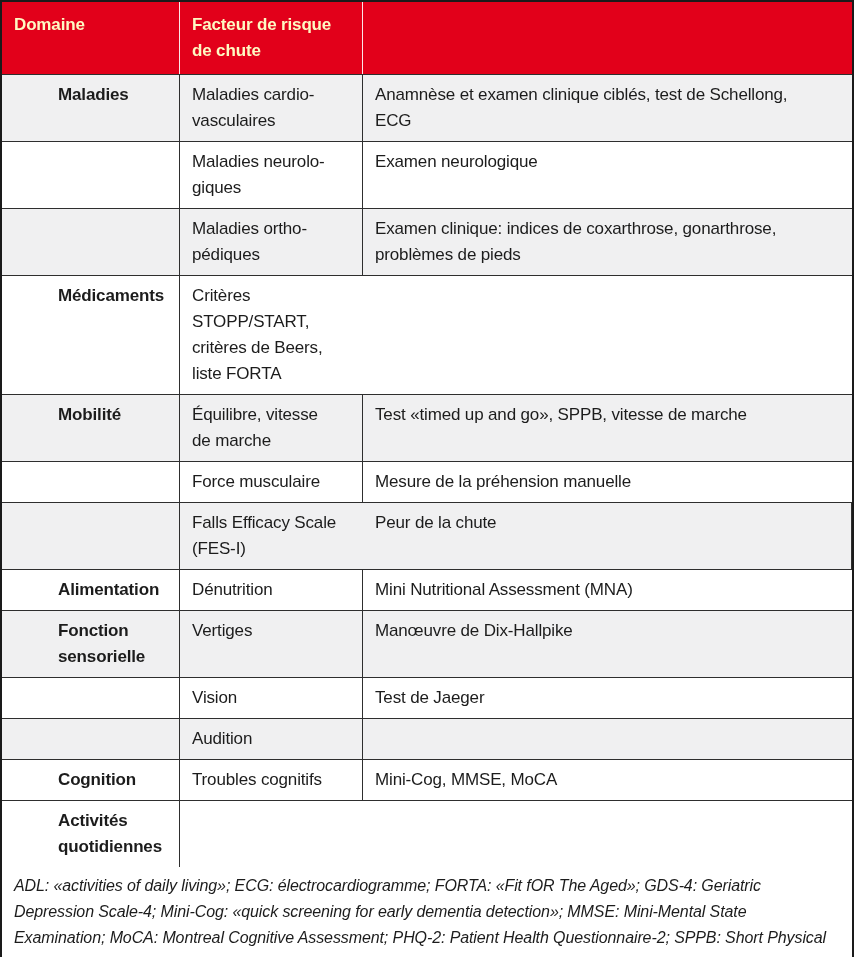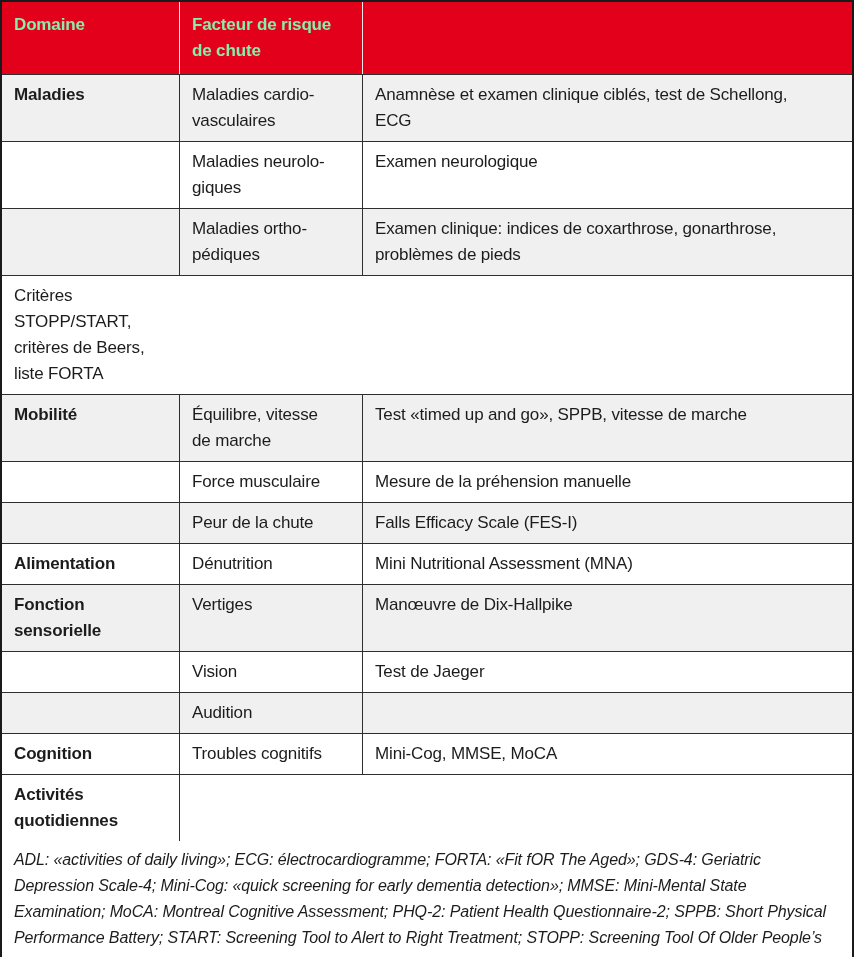--- a/index.html
+++ b/index.html
@@ -19,36 +19,36 @@
     display: flex;
     flex-direction: column;
   }
   .row {
     display: grid;
     grid-template-columns: 178px 183px 1fr;
   }
   .row + .row { border-top: 1px solid #2e2e2e; }
   .header-row {
     background: #e2001a;
-    color: #86efac;
+    color: #fef9c3;
     font-weight: bold;
   }
   .header-row .cell { padding-top: 10px; padding-bottom: 10px; }
   .header-row .c1, .header-row .c2 { border-right: 1px solid rgba(255,255,255,0.9); }
   .body-row { background: #ffffff; }
   .body-row.shaded { background: #f0f0f1; }
   .body-row .c1, .body-row .c2 { border-right: 1px solid #2e2e2e; }
   .cell {
     padding: 7px 10px 7px 12px;
     font-size: 17px;
     line-height: 26px;
     letter-spacing: -0.15px;
     white-space: pre-line;
   }
-  .body-row .c1 { font-weight: bold; }
+  .body-row .c1 { font-weight: bold; margin-left: 44px; }
   .footnote {
     flex: 1;
     border-top: 1px solid #2e2e2e;
     background: #ffffff;
     font-style: italic;
     font-size: 16px;
     line-height: 26px;
     letter-spacing: -0.1px;
     padding: 6px 12px 8px 12px;
   }
@@ -77,37 +77,38 @@
       <div class="cell c3">Examen neurologique</div>
     </div>
     <div class="row body-row shaded">
       <div class="cell c1"></div>
       <div class="cell c2">Maladies ortho-
 pédiques</div>
       <div class="cell c3">Examen clinique: indices de coxarthrose, gonarthrose,
 problèmes de pieds</div>
     </div>
     <div class="row body-row">
+      <div class="cell c1">Médicaments</div>
       <div class="cell c3">Critères STOPP/START, critères de Beers, liste FORTA</div>
     </div>
     <div class="row body-row shaded">
       <div class="cell c1">Mobilité</div>
       <div class="cell c2">Équilibre, vitesse
 de marche</div>
       <div class="cell c3">Test «timed up and go», SPPB, vitesse de marche</div>
     </div>
     <div class="row body-row">
       <div class="cell c1"></div>
       <div class="cell c2">Force musculaire</div>
       <div class="cell c3">Mesure de la préhension manuelle</div>
     </div>
     <div class="row body-row shaded">
       <div class="cell c1"></div>
+      <div class="cell c3">Falls Efficacy Scale (FES-I)</div>
       <div class="cell c2">Peur de la chute</div>
-      <div class="cell c3">Falls Efficacy Scale (FES-I)</div>
     </div>
     <div class="row body-row">
       <div class="cell c1">Alimentation</div>
       <div class="cell c2">Dénutrition</div>
       <div class="cell c3">Mini Nutritional Assessment (MNA)</div>
     </div>
     <div class="row body-row shaded">
       <div class="cell c1">Fonction
 sensorielle</div>
       <div class="cell c2">Vertiges</div>

